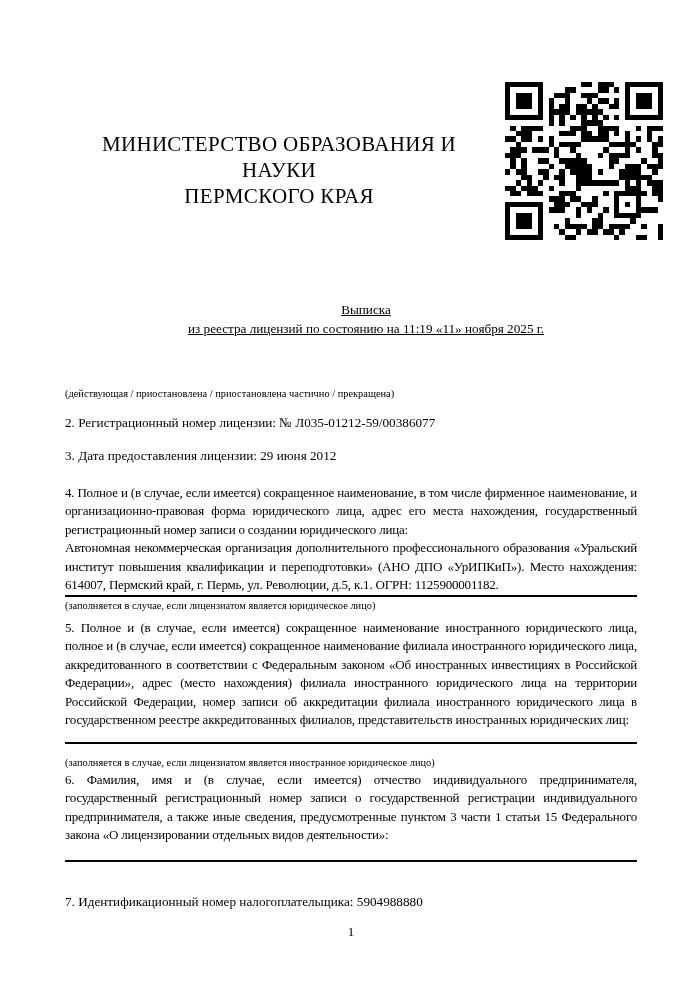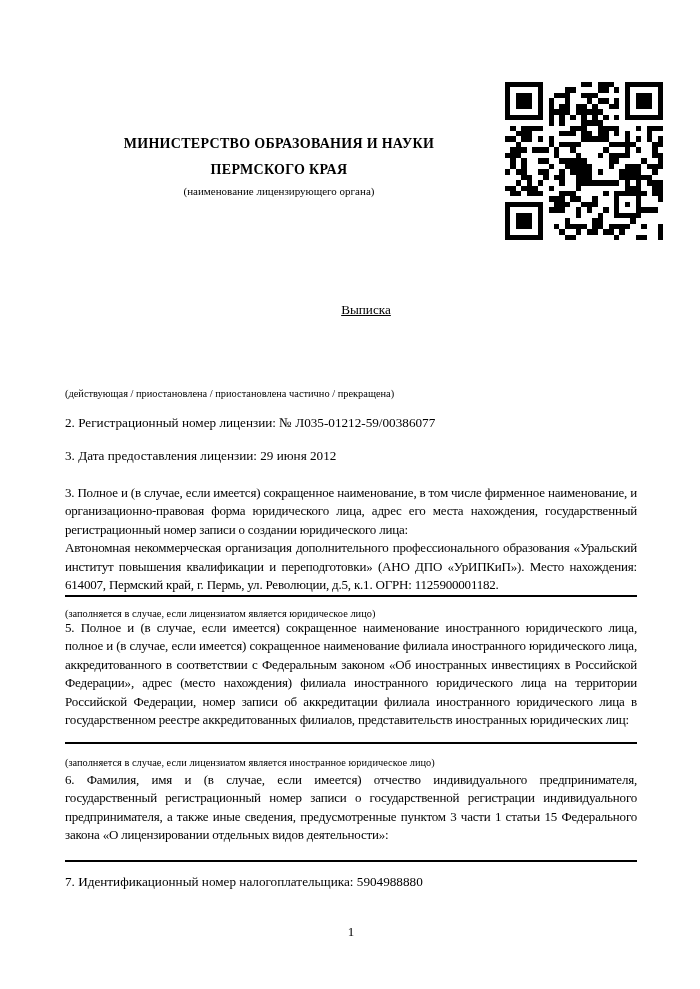--- a/index.html
+++ b/index.html
@@ -2,74 +2,74 @@
 <html><head>
 <meta charset="utf-8">
 <style>
   html,body{margin:0;padding:0;background:#ffffff;}
   .page{
     position:relative;width:700px;height:989px;background:#fff;
     font-family:"Liberation Serif","DejaVu Serif",serif;color:#000;overflow:hidden;
   }
   .abs{position:absolute;left:65px;width:572px;margin:0;}
   .ministry{position:absolute;left:65px;top:131px;width:428px;text-align:center;}
-  .min-line{font-weight:bold;font-size:14px;line-height:26px;letter-spacing:.3px;}
+  .min-line{font-weight:normal;font-size:21px;line-height:26px;letter-spacing:.3px;}
   .min-sub{font-size:11px;margin-top:2px;}
   .qr{position:absolute;left:505px;top:82px;width:158px;height:158px;shape-rendering:crispEdges;}
   .title-block{position:absolute;left:80px;top:301px;width:572px;text-align:center;
     font-size:13.2px;line-height:18.5px;margin:0;text-decoration:underline;}
   .line-item{font-size:13.2px;line-height:16px;}
   .caption{font-size:10.4px;line-height:13px;text-align:left;padding-right:42px;margin:0;}
   .para{font-size:13px;line-height:18.4px;text-align:justify;letter-spacing:-0.2px;margin:0;}
   .rule{border-top:2px solid #000;height:0;margin:0;}
   .spacer{width:100%;}
   .pagenum{position:absolute;left:65px;top:924px;width:572px;text-align:center;font-size:13px;margin:0;}
 </style>
 </head>
 <body>
 
 <div class="page">
 
   <div class="ministry">
     <div class="min-line">МИНИСТЕРСТВО ОБРАЗОВАНИЯ И НАУКИ</div>
     <div class="min-line">ПЕРМСКОГО КРАЯ</div>
-    <div class="min-sub">(наименование лицензирующего органа)</div>
   </div>
 
   <svg class="qr" aria-hidden="true" viewBox="0 0 158 158">
       <path d="M0.00 0.00h5.45v5.45h-5.45zM5.45 0.00h5.45v5.45h-5.45zM10.90 0.00h5.45v5.45h-5.45zM16.34 0.00h5.45v5.45h-5.45zM21.79 0.00h5.45v5.45h-5.45zM27.24 0.00h5.45v5.45h-5.45zM32.69 0.00h5.45v5.45h-5.45zM76.28 0.00h5.45v5.45h-5.45zM81.72 0.00h5.45v5.45h-5.45zM92.62 0.00h5.45v5.45h-5.45zM98.07 0.00h5.45v5.45h-5.45zM103.52 0.00h5.45v5.45h-5.45zM119.86 0.00h5.45v5.45h-5.45zM125.31 0.00h5.45v5.45h-5.45zM130.76 0.00h5.45v5.45h-5.45zM136.21 0.00h5.45v5.45h-5.45zM141.66 0.00h5.45v5.45h-5.45zM147.10 0.00h5.45v5.45h-5.45zM152.55 0.00h5.45v5.45h-5.45zM0.00 5.45h5.45v5.45h-5.45zM32.69 5.45h5.45v5.45h-5.45zM59.93 5.45h5.45v5.45h-5.45zM65.38 5.45h5.45v5.45h-5.45zM92.62 5.45h5.45v5.45h-5.45zM98.07 5.45h5.45v5.45h-5.45zM108.97 5.45h5.45v5.45h-5.45zM119.86 5.45h5.45v5.45h-5.45zM152.55 5.45h5.45v5.45h-5.45zM0.00 10.90h5.45v5.45h-5.45zM10.90 10.90h5.45v5.45h-5.45zM16.34 10.90h5.45v5.45h-5.45zM21.79 10.90h5.45v5.45h-5.45zM32.69 10.90h5.45v5.45h-5.45zM49.03 10.90h5.45v5.45h-5.45zM54.48 10.90h5.45v5.45h-5.45zM59.93 10.90h5.45v5.45h-5.45zM76.28 10.90h5.45v5.45h-5.45zM81.72 10.90h5.45v5.45h-5.45zM87.17 10.90h5.45v5.45h-5.45zM119.86 10.90h5.45v5.45h-5.45zM130.76 10.90h5.45v5.45h-5.45zM136.21 10.90h5.45v5.45h-5.45zM141.66 10.90h5.45v5.45h-5.45zM152.55 10.90h5.45v5.45h-5.45zM0.00 16.34h5.45v5.45h-5.45zM10.90 16.34h5.45v5.45h-5.45zM16.34 16.34h5.45v5.45h-5.45zM21.79 16.34h5.45v5.45h-5.45zM32.69 16.34h5.45v5.45h-5.45zM43.59 16.34h5.45v5.45h-5.45zM59.93 16.34h5.45v5.45h-5.45zM81.72 16.34h5.45v5.45h-5.45zM92.62 16.34h5.45v5.45h-5.45zM98.07 16.34h5.45v5.45h-5.45zM108.97 16.34h5.45v5.45h-5.45zM119.86 16.34h5.45v5.45h-5.45zM130.76 16.34h5.45v5.45h-5.45zM136.21 16.34h5.45v5.45h-5.45zM141.66 16.34h5.45v5.45h-5.45zM152.55 16.34h5.45v5.45h-5.45zM0.00 21.79h5.45v5.45h-5.45zM10.90 21.79h5.45v5.45h-5.45zM16.34 21.79h5.45v5.45h-5.45zM21.79 21.79h5.45v5.45h-5.45zM32.69 21.79h5.45v5.45h-5.45zM43.59 21.79h5.45v5.45h-5.45zM54.48 21.79h5.45v5.45h-5.45zM59.93 21.79h5.45v5.45h-5.45zM70.83 21.79h5.45v5.45h-5.45zM76.28 21.79h5.45v5.45h-5.45zM87.17 21.79h5.45v5.45h-5.45zM103.52 21.79h5.45v5.45h-5.45zM108.97 21.79h5.45v5.45h-5.45zM119.86 21.79h5.45v5.45h-5.45zM130.76 21.79h5.45v5.45h-5.45zM136.21 21.79h5.45v5.45h-5.45zM141.66 21.79h5.45v5.45h-5.45zM152.55 21.79h5.45v5.45h-5.45zM0.00 27.24h5.45v5.45h-5.45zM32.69 27.24h5.45v5.45h-5.45zM43.59 27.24h5.45v5.45h-5.45zM49.03 27.24h5.45v5.45h-5.45zM54.48 27.24h5.45v5.45h-5.45zM59.93 27.24h5.45v5.45h-5.45zM70.83 27.24h5.45v5.45h-5.45zM76.28 27.24h5.45v5.45h-5.45zM81.72 27.24h5.45v5.45h-5.45zM87.17 27.24h5.45v5.45h-5.45zM92.62 27.24h5.45v5.45h-5.45zM119.86 27.24h5.45v5.45h-5.45zM152.55 27.24h5.45v5.45h-5.45zM0.00 32.69h5.45v5.45h-5.45zM5.45 32.69h5.45v5.45h-5.45zM10.90 32.69h5.45v5.45h-5.45zM16.34 32.69h5.45v5.45h-5.45zM21.79 32.69h5.45v5.45h-5.45zM27.24 32.69h5.45v5.45h-5.45zM32.69 32.69h5.45v5.45h-5.45zM43.59 32.69h5.45v5.45h-5.45zM54.48 32.69h5.45v5.45h-5.45zM65.38 32.69h5.45v5.45h-5.45zM76.28 32.69h5.45v5.45h-5.45zM87.17 32.69h5.45v5.45h-5.45zM98.07 32.69h5.45v5.45h-5.45zM108.97 32.69h5.45v5.45h-5.45zM119.86 32.69h5.45v5.45h-5.45zM125.31 32.69h5.45v5.45h-5.45zM130.76 32.69h5.45v5.45h-5.45zM136.21 32.69h5.45v5.45h-5.45zM141.66 32.69h5.45v5.45h-5.45zM147.10 32.69h5.45v5.45h-5.45zM152.55 32.69h5.45v5.45h-5.45zM43.59 38.14h5.45v5.45h-5.45zM54.48 38.14h5.45v5.45h-5.45zM76.28 38.14h5.45v5.45h-5.45zM81.72 38.14h5.45v5.45h-5.45zM87.17 38.14h5.45v5.45h-5.45zM92.62 38.14h5.45v5.45h-5.45zM5.45 43.59h5.45v5.45h-5.45zM16.34 43.59h5.45v5.45h-5.45zM21.79 43.59h5.45v5.45h-5.45zM27.24 43.59h5.45v5.45h-5.45zM32.69 43.59h5.45v5.45h-5.45zM65.38 43.59h5.45v5.45h-5.45zM70.83 43.59h5.45v5.45h-5.45zM76.28 43.59h5.45v5.45h-5.45zM92.62 43.59h5.45v5.45h-5.45zM98.07 43.59h5.45v5.45h-5.45zM103.52 43.59h5.45v5.45h-5.45zM108.97 43.59h5.45v5.45h-5.45zM130.76 43.59h5.45v5.45h-5.45zM141.66 43.59h5.45v5.45h-5.45zM147.10 43.59h5.45v5.45h-5.45zM152.55 43.59h5.45v5.45h-5.45zM10.90 49.03h5.45v5.45h-5.45zM16.34 49.03h5.45v5.45h-5.45zM21.79 49.03h5.45v5.45h-5.45zM54.48 49.03h5.45v5.45h-5.45zM59.93 49.03h5.45v5.45h-5.45zM65.38 49.03h5.45v5.45h-5.45zM76.28 49.03h5.45v5.45h-5.45zM81.72 49.03h5.45v5.45h-5.45zM92.62 49.03h5.45v5.45h-5.45zM98.07 49.03h5.45v5.45h-5.45zM108.97 49.03h5.45v5.45h-5.45zM119.86 49.03h5.45v5.45h-5.45zM141.66 49.03h5.45v5.45h-5.45zM0.00 54.48h5.45v5.45h-5.45zM5.45 54.48h5.45v5.45h-5.45zM16.34 54.48h5.45v5.45h-5.45zM21.79 54.48h5.45v5.45h-5.45zM32.69 54.48h5.45v5.45h-5.45zM43.59 54.48h5.45v5.45h-5.45zM76.28 54.48h5.45v5.45h-5.45zM81.72 54.48h5.45v5.45h-5.45zM87.17 54.48h5.45v5.45h-5.45zM92.62 54.48h5.45v5.45h-5.45zM98.07 54.48h5.45v5.45h-5.45zM119.86 54.48h5.45v5.45h-5.45zM130.76 54.48h5.45v5.45h-5.45zM141.66 54.48h5.45v5.45h-5.45zM152.55 54.48h5.45v5.45h-5.45zM10.90 59.93h5.45v5.45h-5.45zM43.59 59.93h5.45v5.45h-5.45zM54.48 59.93h5.45v5.45h-5.45zM59.93 59.93h5.45v5.45h-5.45zM65.38 59.93h5.45v5.45h-5.45zM70.83 59.93h5.45v5.45h-5.45zM103.52 59.93h5.45v5.45h-5.45zM108.97 59.93h5.45v5.45h-5.45zM114.41 59.93h5.45v5.45h-5.45zM119.86 59.93h5.45v5.45h-5.45zM125.31 59.93h5.45v5.45h-5.45zM147.10 59.93h5.45v5.45h-5.45zM152.55 59.93h5.45v5.45h-5.45zM5.45 65.38h5.45v5.45h-5.45zM10.90 65.38h5.45v5.45h-5.45zM16.34 65.38h5.45v5.45h-5.45zM27.24 65.38h5.45v5.45h-5.45zM32.69 65.38h5.45v5.45h-5.45zM38.14 65.38h5.45v5.45h-5.45zM49.03 65.38h5.45v5.45h-5.45zM65.38 65.38h5.45v5.45h-5.45zM98.07 65.38h5.45v5.45h-5.45zM119.86 65.38h5.45v5.45h-5.45zM130.76 65.38h5.45v5.45h-5.45zM147.10 65.38h5.45v5.45h-5.45zM0.00 70.83h5.45v5.45h-5.45zM5.45 70.83h5.45v5.45h-5.45zM10.90 70.83h5.45v5.45h-5.45zM49.03 70.83h5.45v5.45h-5.45zM70.83 70.83h5.45v5.45h-5.45zM92.62 70.83h5.45v5.45h-5.45zM103.52 70.83h5.45v5.45h-5.45zM108.97 70.83h5.45v5.45h-5.45zM114.41 70.83h5.45v5.45h-5.45zM119.86 70.83h5.45v5.45h-5.45zM147.10 70.83h5.45v5.45h-5.45zM152.55 70.83h5.45v5.45h-5.45zM5.45 76.28h5.45v5.45h-5.45zM16.34 76.28h5.45v5.45h-5.45zM32.69 76.28h5.45v5.45h-5.45zM38.14 76.28h5.45v5.45h-5.45zM54.48 76.28h5.45v5.45h-5.45zM59.93 76.28h5.45v5.45h-5.45zM65.38 76.28h5.45v5.45h-5.45zM70.83 76.28h5.45v5.45h-5.45zM76.28 76.28h5.45v5.45h-5.45zM103.52 76.28h5.45v5.45h-5.45zM108.97 76.28h5.45v5.45h-5.45zM136.21 76.28h5.45v5.45h-5.45zM152.55 76.28h5.45v5.45h-5.45zM5.45 81.72h5.45v5.45h-5.45zM16.34 81.72h5.45v5.45h-5.45zM43.59 81.72h5.45v5.45h-5.45zM59.93 81.72h5.45v5.45h-5.45zM65.38 81.72h5.45v5.45h-5.45zM70.83 81.72h5.45v5.45h-5.45zM76.28 81.72h5.45v5.45h-5.45zM81.72 81.72h5.45v5.45h-5.45zM103.52 81.72h5.45v5.45h-5.45zM119.86 81.72h5.45v5.45h-5.45zM125.31 81.72h5.45v5.45h-5.45zM130.76 81.72h5.45v5.45h-5.45zM141.66 81.72h5.45v5.45h-5.45zM147.10 81.72h5.45v5.45h-5.45zM152.55 81.72h5.45v5.45h-5.45zM0.00 87.17h5.45v5.45h-5.45zM10.90 87.17h5.45v5.45h-5.45zM16.34 87.17h5.45v5.45h-5.45zM32.69 87.17h5.45v5.45h-5.45zM38.14 87.17h5.45v5.45h-5.45zM54.48 87.17h5.45v5.45h-5.45zM65.38 87.17h5.45v5.45h-5.45zM70.83 87.17h5.45v5.45h-5.45zM76.28 87.17h5.45v5.45h-5.45zM81.72 87.17h5.45v5.45h-5.45zM92.62 87.17h5.45v5.45h-5.45zM114.41 87.17h5.45v5.45h-5.45zM119.86 87.17h5.45v5.45h-5.45zM125.31 87.17h5.45v5.45h-5.45zM130.76 87.17h5.45v5.45h-5.45zM147.10 87.17h5.45v5.45h-5.45zM16.34 92.62h5.45v5.45h-5.45zM21.79 92.62h5.45v5.45h-5.45zM38.14 92.62h5.45v5.45h-5.45zM49.03 92.62h5.45v5.45h-5.45zM54.48 92.62h5.45v5.45h-5.45zM70.83 92.62h5.45v5.45h-5.45zM76.28 92.62h5.45v5.45h-5.45zM81.72 92.62h5.45v5.45h-5.45zM114.41 92.62h5.45v5.45h-5.45zM119.86 92.62h5.45v5.45h-5.45zM125.31 92.62h5.45v5.45h-5.45zM130.76 92.62h5.45v5.45h-5.45zM136.21 92.62h5.45v5.45h-5.45zM141.66 92.62h5.45v5.45h-5.45zM10.90 98.07h5.45v5.45h-5.45zM21.79 98.07h5.45v5.45h-5.45zM32.69 98.07h5.45v5.45h-5.45zM54.48 98.07h5.45v5.45h-5.45zM70.83 98.07h5.45v5.45h-5.45zM76.28 98.07h5.45v5.45h-5.45zM81.72 98.07h5.45v5.45h-5.45zM87.17 98.07h5.45v5.45h-5.45zM92.62 98.07h5.45v5.45h-5.45zM98.07 98.07h5.45v5.45h-5.45zM103.52 98.07h5.45v5.45h-5.45zM108.97 98.07h5.45v5.45h-5.45zM119.86 98.07h5.45v5.45h-5.45zM130.76 98.07h5.45v5.45h-5.45zM141.66 98.07h5.45v5.45h-5.45zM147.10 98.07h5.45v5.45h-5.45zM152.55 98.07h5.45v5.45h-5.45zM0.00 103.52h5.45v5.45h-5.45zM5.45 103.52h5.45v5.45h-5.45zM16.34 103.52h5.45v5.45h-5.45zM21.79 103.52h5.45v5.45h-5.45zM27.24 103.52h5.45v5.45h-5.45zM43.59 103.52h5.45v5.45h-5.45zM70.83 103.52h5.45v5.45h-5.45zM119.86 103.52h5.45v5.45h-5.45zM125.31 103.52h5.45v5.45h-5.45zM130.76 103.52h5.45v5.45h-5.45zM147.10 103.52h5.45v5.45h-5.45zM152.55 103.52h5.45v5.45h-5.45zM5.45 108.97h5.45v5.45h-5.45zM10.90 108.97h5.45v5.45h-5.45zM21.79 108.97h5.45v5.45h-5.45zM27.24 108.97h5.45v5.45h-5.45zM32.69 108.97h5.45v5.45h-5.45zM54.48 108.97h5.45v5.45h-5.45zM59.93 108.97h5.45v5.45h-5.45zM65.38 108.97h5.45v5.45h-5.45zM98.07 108.97h5.45v5.45h-5.45zM108.97 108.97h5.45v5.45h-5.45zM114.41 108.97h5.45v5.45h-5.45zM119.86 108.97h5.45v5.45h-5.45zM125.31 108.97h5.45v5.45h-5.45zM130.76 108.97h5.45v5.45h-5.45zM136.21 108.97h5.45v5.45h-5.45zM147.10 108.97h5.45v5.45h-5.45zM152.55 108.97h5.45v5.45h-5.45zM43.59 114.41h5.45v5.45h-5.45zM49.03 114.41h5.45v5.45h-5.45zM54.48 114.41h5.45v5.45h-5.45zM65.38 114.41h5.45v5.45h-5.45zM70.83 114.41h5.45v5.45h-5.45zM87.17 114.41h5.45v5.45h-5.45zM108.97 114.41h5.45v5.45h-5.45zM130.76 114.41h5.45v5.45h-5.45zM152.55 114.41h5.45v5.45h-5.45zM0.00 119.86h5.45v5.45h-5.45zM5.45 119.86h5.45v5.45h-5.45zM10.90 119.86h5.45v5.45h-5.45zM16.34 119.86h5.45v5.45h-5.45zM21.79 119.86h5.45v5.45h-5.45zM27.24 119.86h5.45v5.45h-5.45zM32.69 119.86h5.45v5.45h-5.45zM49.03 119.86h5.45v5.45h-5.45zM54.48 119.86h5.45v5.45h-5.45zM59.93 119.86h5.45v5.45h-5.45zM76.28 119.86h5.45v5.45h-5.45zM81.72 119.86h5.45v5.45h-5.45zM87.17 119.86h5.45v5.45h-5.45zM108.97 119.86h5.45v5.45h-5.45zM119.86 119.86h5.45v5.45h-5.45zM130.76 119.86h5.45v5.45h-5.45zM0.00 125.31h5.45v5.45h-5.45zM32.69 125.31h5.45v5.45h-5.45zM43.59 125.31h5.45v5.45h-5.45zM49.03 125.31h5.45v5.45h-5.45zM54.48 125.31h5.45v5.45h-5.45zM70.83 125.31h5.45v5.45h-5.45zM81.72 125.31h5.45v5.45h-5.45zM98.07 125.31h5.45v5.45h-5.45zM108.97 125.31h5.45v5.45h-5.45zM130.76 125.31h5.45v5.45h-5.45zM136.21 125.31h5.45v5.45h-5.45zM141.66 125.31h5.45v5.45h-5.45zM147.10 125.31h5.45v5.45h-5.45zM0.00 130.76h5.45v5.45h-5.45zM10.90 130.76h5.45v5.45h-5.45zM16.34 130.76h5.45v5.45h-5.45zM21.79 130.76h5.45v5.45h-5.45zM32.69 130.76h5.45v5.45h-5.45zM70.83 130.76h5.45v5.45h-5.45zM92.62 130.76h5.45v5.45h-5.45zM108.97 130.76h5.45v5.45h-5.45zM114.41 130.76h5.45v5.45h-5.45zM119.86 130.76h5.45v5.45h-5.45zM125.31 130.76h5.45v5.45h-5.45zM130.76 130.76h5.45v5.45h-5.45zM0.00 136.21h5.45v5.45h-5.45zM10.90 136.21h5.45v5.45h-5.45zM16.34 136.21h5.45v5.45h-5.45zM21.79 136.21h5.45v5.45h-5.45zM32.69 136.21h5.45v5.45h-5.45zM59.93 136.21h5.45v5.45h-5.45zM87.17 136.21h5.45v5.45h-5.45zM92.62 136.21h5.45v5.45h-5.45zM125.31 136.21h5.45v5.45h-5.45zM0.00 141.66h5.45v5.45h-5.45zM10.90 141.66h5.45v5.45h-5.45zM16.34 141.66h5.45v5.45h-5.45zM21.79 141.66h5.45v5.45h-5.45zM32.69 141.66h5.45v5.45h-5.45zM49.03 141.66h5.45v5.45h-5.45zM59.93 141.66h5.45v5.45h-5.45zM65.38 141.66h5.45v5.45h-5.45zM70.83 141.66h5.45v5.45h-5.45zM76.28 141.66h5.45v5.45h-5.45zM87.17 141.66h5.45v5.45h-5.45zM92.62 141.66h5.45v5.45h-5.45zM103.52 141.66h5.45v5.45h-5.45zM108.97 141.66h5.45v5.45h-5.45zM114.41 141.66h5.45v5.45h-5.45zM119.86 141.66h5.45v5.45h-5.45zM136.21 141.66h5.45v5.45h-5.45zM152.55 141.66h5.45v5.45h-5.45zM0.00 147.10h5.45v5.45h-5.45zM32.69 147.10h5.45v5.45h-5.45zM54.48 147.10h5.45v5.45h-5.45zM70.83 147.10h5.45v5.45h-5.45zM81.72 147.10h5.45v5.45h-5.45zM87.17 147.10h5.45v5.45h-5.45zM98.07 147.10h5.45v5.45h-5.45zM103.52 147.10h5.45v5.45h-5.45zM114.41 147.10h5.45v5.45h-5.45zM152.55 147.10h5.45v5.45h-5.45zM0.00 152.55h5.45v5.45h-5.45zM5.45 152.55h5.45v5.45h-5.45zM10.90 152.55h5.45v5.45h-5.45zM16.34 152.55h5.45v5.45h-5.45zM21.79 152.55h5.45v5.45h-5.45zM27.24 152.55h5.45v5.45h-5.45zM32.69 152.55h5.45v5.45h-5.45zM59.93 152.55h5.45v5.45h-5.45zM65.38 152.55h5.45v5.45h-5.45zM108.97 152.55h5.45v5.45h-5.45zM130.76 152.55h5.45v5.45h-5.45zM136.21 152.55h5.45v5.45h-5.45zM152.55 152.55h5.45v5.45h-5.45z" fill="#000"></path>
     </svg>
 
   <div class="title-block">
     <div>Выписка</div>
+    <div>из реестра лицензий по состоянию на 11:19 «11» ноября 2025 г.</div>
   </div>
 
   <p class="abs caption" style="top:387px">(действующая / приостановлена / приостановлена частично / прекращена)</p>
 
   <p class="abs line-item" style="top:415px">2. Регистрационный номер лицензии: № Л035-01212-59/00386077</p>
 
   <p class="abs line-item" style="top:448px">3. Дата предоставления лицензии: 29 июня 2012</p>
 
   <div class="abs" style="top:484px">
-    <div class="para">3. Полное и (в случае, если имеется) сокращенное наименование, в том числе фирменное наименование, и организационно-правовая форма юридического лица, адрес его места нахождения, государственный регистрационный номер записи о создании юридического лица:</div>
+    <div class="para">4. Полное и (в случае, если имеется) сокращенное наименование, в том числе фирменное наименование, и организационно-правовая форма юридического лица, адрес его места нахождения, государственный регистрационный номер записи о создании юридического лица:</div>
     <div class="para">Автономная некоммерческая организация дополнительного профессионального образования «Уральский институт повышения квалификации и переподготовки» (АНО ДПО «УрИПКиП»). Место нахождения: 614007, Пермский край, г. Пермь, ул. Революции, д.5, к.1. ОГРН: 1125900001182.</div>
     <div class="rule" style="margin-top:1px"></div>
-    <div class="caption" style="margin-top:10px">(заполняется в случае, если лицензиатом является юридическое лицо)</div>
+    <div class="caption" style="margin-top:2px">(заполняется в случае, если лицензиатом является юридическое лицо)</div>
   </div>
 
   <div class="abs" style="top:619px">
     <div class="para">5. Полное и (в случае, если имеется) сокращенное наименование иностранного юридического лица, полное и (в случае, если имеется) сокращенное наименование филиала иностранного юридического лица, аккредитованного в соответствии с Федеральным законом «Об иностранных инвестициях в Российской Федерации», адрес (место нахождения) филиала иностранного юридического лица на территории Российской Федерации, номер записи об аккредитации филиала иностранного юридического лица в государственном реестре аккредитованных филиалов, представительств иностранных юридических лиц:</div>
     <div class="spacer" style="height:13px"></div>
     <div class="rule"></div>
     <div class="caption" style="margin-top:12px">(заполняется в случае, если лицензиатом является иностранное юридическое лицо)</div>
   </div>
 
   <div class="abs" style="top:771px">
     <div class="para">6. Фамилия, имя и (в случае, если имеется) отчество индивидуального предпринимателя, государственный регистрационный номер записи о государственной регистрации индивидуального предпринимателя, а также иные сведения, предусмотренные пунктом 3 части 1 статьи 15 Федерального закона «О лицензировании отдельных видов деятельности»:</div>
     <div class="spacer" style="height:15px"></div>
     <div class="rule"></div>
   </div>
 
-  <p class="abs line-item" style="top:874px">7. Идентификационный номер налогоплательщика: 5904988880</p>
+  <p class="abs line-item" style="top:894px">7. Идентификационный номер налогоплательщика: 5904988880</p>
 
   <p class="pagenum">1</p>
 
 </div>
 
 </body></html>

